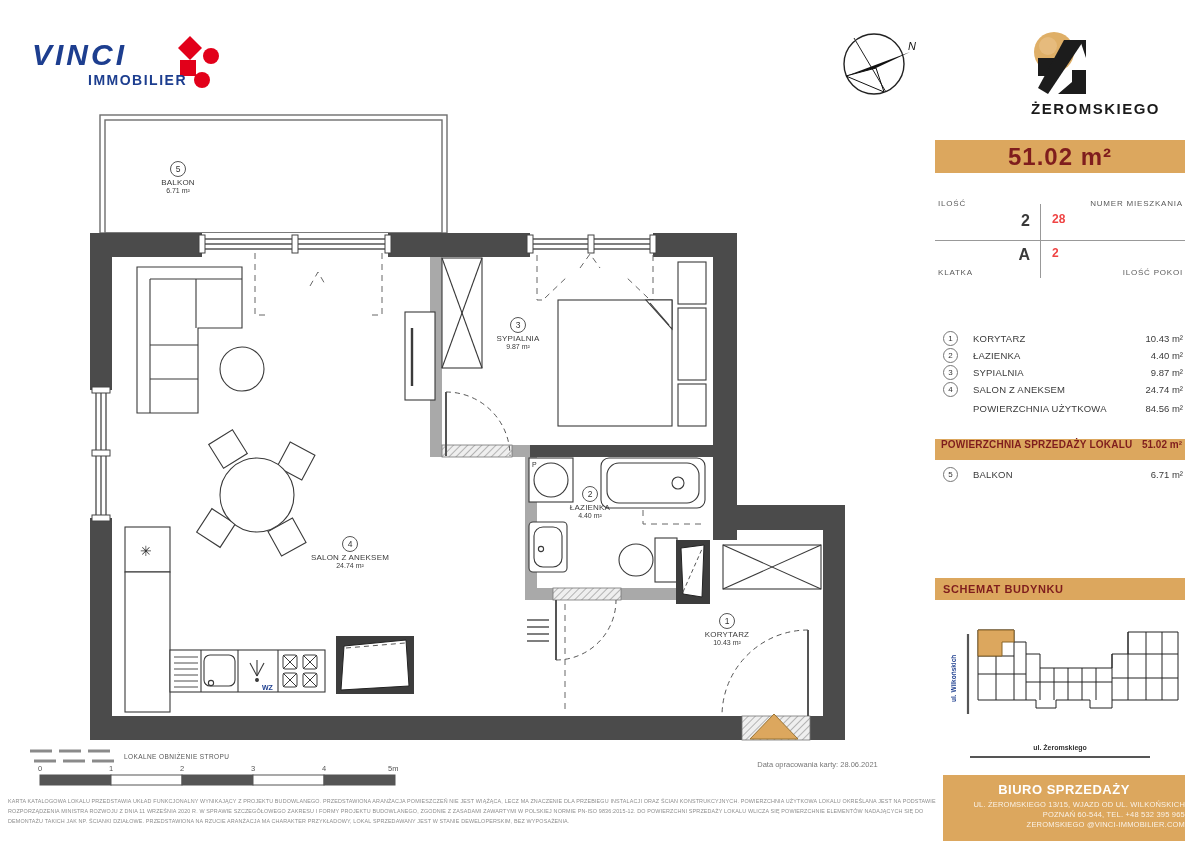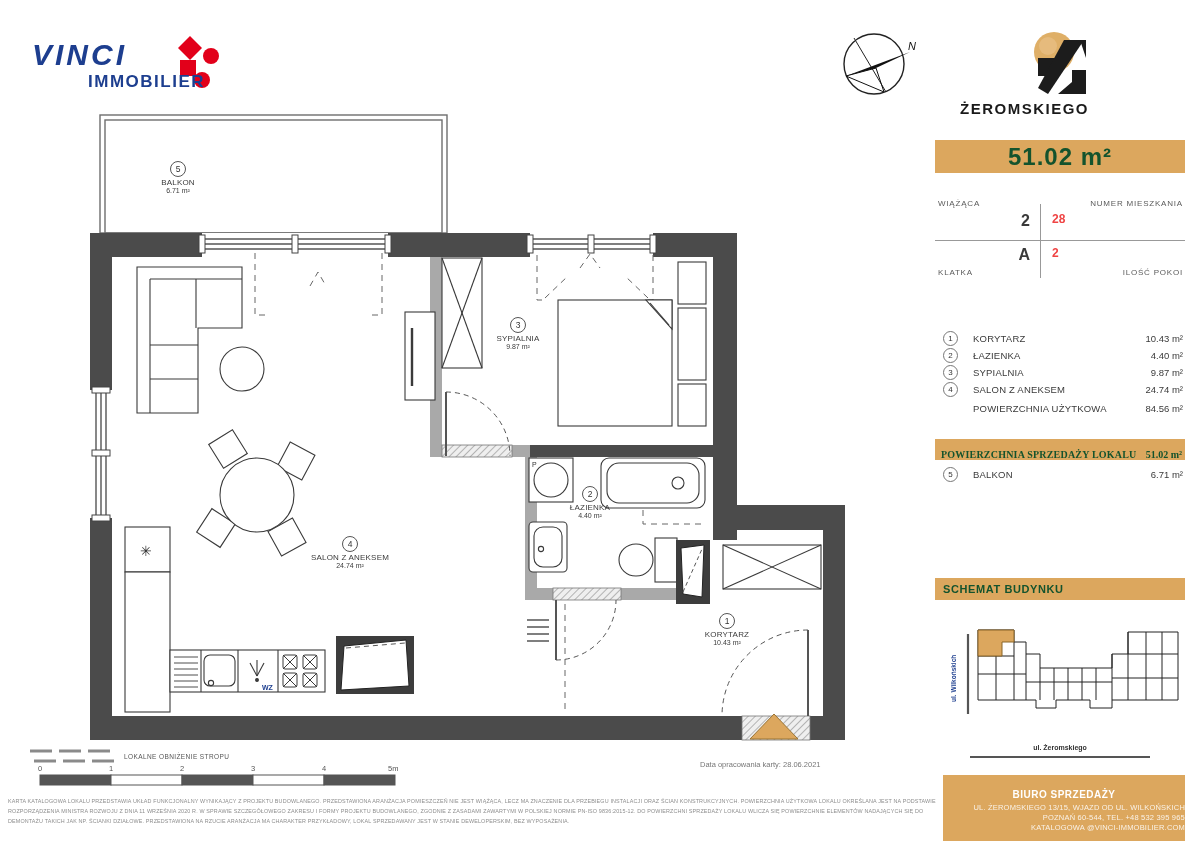--- a/index.html
+++ b/index.html
@@ -6,31 +6,31 @@
   #page{position:relative;width:1189px;height:841px;background:#fff;overflow:hidden;}
   .abs{position:absolute;}
   svg text{font-family:"Liberation Sans",sans-serif;}
   
   .rlabel{position:absolute;text-align:center;color:#3a3a3a;line-height:1.15;}
   .rlabel .circ{display:inline-block;width:14px;height:14px;border:1px solid #555;border-radius:50%;
     font-size:8.5px;line-height:14px;background:#fff;color:#333;}
   .rname{font-size:8px;letter-spacing:.2px;margin-top:1px;}
   .rarea{font-size:7px;}
   
-  .bar{background:#DCA75E;color:#14532d;font-weight:bold;display:flex;align-items:center;}
+  .bar{background:#DCA75E;color:#7f1d1d;font-weight:bold;display:flex;align-items:center;}
   .banner{left:935px;top:140px;width:250px;height:33px;justify-content:center;font-size:24px;letter-spacing:1px;}
   .secbar{width:250px;height:22px;font-size:11px;letter-spacing:.6px;padding-left:8px;box-sizing:border-box;}
   .lbl{position:absolute;font-size:8px;color:#5a5a5a;letter-spacing:.8px;}
   .bigval{position:absolute;font-size:12px;font-weight:bold;color:#ef4444;}
   .trow{position:absolute;left:935px;width:250px;height:17px;display:flex;align-items:center;}
   .trow .circ{width:13px;height:13px;border:1px solid #777;border-radius:50%;font-size:8px;line-height:13px;
     text-align:center;margin-left:8px;color:#333;flex:0 0 auto;}
   .trow .nm{font-size:9.5px;color:#3a3a3a;margin-left:15px;letter-spacing:.2px;}
   .trow .vl{font-size:9.5px;color:#3a3a3a;margin-left:auto;margin-right:2px;}
-  .salesbar{left:935px;top:439px;width:250px;height:21px;display:flex;align-items:flex-end;font-family:Liberation Serif, serif;}
+  .salesbar{left:935px;top:439px;width:250px;height:21px;display:flex;align-items:flex-start;}
   .salesbar .nm{font-size:10px;padding-left:6px;letter-spacing:.2px;}
   .salesbar .vl{font-size:10px;margin-left:auto;padding-right:3px;}
   .note{font-size:7px;color:#555;line-height:8.5px;margin-left:8px;}
   .disc{position:absolute;left:8px;width:930px;font-size:5.4px;color:#8d8d8d;letter-spacing:.15px;white-space:nowrap;overflow:hidden;}
   .office-line{font-size:7.5px;color:rgba(255,255,255,.85);text-align:right;line-height:10px;letter-spacing:.2px;}
 </style>
 </head>
 <body>
 
 <div id="page">
@@ -300,21 +300,21 @@
   <div class="abs" style="left:30px;top:32px;width:190px;height:60px">
     <div class="abs" style="left:2px;top:6px;font-size:30px;font-weight:bold;font-style:italic;color:#1D3E8F;letter-spacing:3px">VINCI</div>
     <svg class="abs" style="left:138px;top:0" width="55" height="62" viewBox="0 0 55 62">
       <g fill="#E2001A">
         <polygon points="22,4 34,16 22,28 10,16"></polygon>
         <circle cx="43" cy="24" r="8"></circle>
         <rect x="12" y="28" width="16" height="16"></rect>
         <circle cx="34" cy="48" r="8"></circle>
       </g>
     </svg>
-    <div class="abs" style="left:58px;top:40px;font-size:17px;font-weight:bold;color:#1D3E8F;letter-spacing:1.5px">IMMOBILIER</div>
+    <div class="abs" style="left:58px;top:40px;font-size:14px;font-weight:bold;color:#1D3E8F;letter-spacing:1.5px">IMMOBILIER</div>
   </div>
 
   <svg class="abs" style="left:838px;top:24px" width="85" height="82" viewBox="0 0 85 82">
     <circle cx="36" cy="40" r="30" fill="none" stroke="#222" stroke-width="1.4"></circle>
     <line x1="16" y1="14" x2="48" y2="68" stroke="#222" stroke-width="1"></line>
     <polygon points="8,52 72,28 38,44" fill="#111"></polygon>
     <polygon points="8,52 38,44 46,68" fill="none" stroke="#111" stroke-width="1"></polygon>
     <text x="70" y="26" font-size="11" font-style="italic" fill="#111">N</text>
   </svg>
 
@@ -322,27 +322,27 @@
     <svg class="abs" style="left:20px;top:0" width="80" height="70" viewBox="0 0 80 70">
       <circle cx="34" cy="24" r="20" fill="#DFAF67"></circle>
       <circle cx="28" cy="18" r="9" fill="#E8C187" opacity="0.7"></circle>
       <g fill="#1c1c1c">
         <polygon points="18,30 36,30 36,48 18,48"></polygon>
         <polygon points="44,12 64,12 28,66 18,60"></polygon>
         <polygon points="52,42 66,42 66,66 38,66 52,54"></polygon>
         <polygon points="60,12 66,12 66,30"></polygon>
       </g>
     </svg>
-    <div class="abs" style="left:-40px;top:72px;width:200px;text-align:left;font-size:15px;font-weight:bold;color:#1a1a1a;letter-spacing:1.5px">ŻEROMSKIEGO</div>
+    <div class="abs" style="left:-40px;top:72px;width:200px;text-align:right;font-size:15px;font-weight:bold;color:#1a1a1a;letter-spacing:1.5px">ŻEROMSKIEGO</div>
   </div>
 
   <div class="abs bar banner">51.02 m²</div>
 
   <div>
-    <div class="lbl" style="left:938px;top:199px">WIĄŻĄCA</div>
+    <div class="lbl" style="left:938px;top:199px">ILOŚĆ</div>
     <div class="abs" style="left:960px;top:212px;width:70px;text-align:right;font-size:16px;font-weight:bold;color:#3a3a3a">2</div>
     <div class="lbl" style="left:1047px;top:199px;width:136px;text-align:right">NUMER MIESZKANIA</div>
     <div class="bigval" style="left:1052px;top:212px">28</div>
     <div class="abs" style="left:935px;top:240px;width:250px;height:1px;background:#999"></div>
     <div class="abs" style="left:1040px;top:204px;width:1px;height:74px;background:#999"></div>
     <div class="abs" style="left:960px;top:246px;width:70px;text-align:right;font-size:16px;font-weight:bold;color:#3a3a3a">A</div>
     <div class="lbl" style="left:938px;top:268px">KLATKA</div>
     <div class="bigval" style="left:1052px;top:246px">2</div>
     <div class="lbl" style="left:1047px;top:268px;width:136px;text-align:right">ILOŚĆ POKOI</div>
   </div>
@@ -410,24 +410,24 @@
     <polygon points="28,18 64,18 64,30 52,30 52,44 28,44" fill="#DCA75E" stroke="#8a6526" stroke-width="1"></polygon>
   </svg>
   <div class="abs" style="left:940px;top:640px;width:12px;height:70px">
     <div style="transform:rotate(-90deg);transform-origin:0 0;position:absolute;left:10px;top:62px;font-size:6.5px;font-weight:bold;color:#1D3E8F;white-space:nowrap">ul. Wilkońskich</div>
   </div>
 
   <div class="abs" style="left:970px;top:744px;width:180px;text-align:center;font-size:7px;font-weight:bold;color:#333">ul. Żeromskiego</div>
   <div class="abs" style="left:970px;top:756px;width:180px;height:2px;background:#555"></div>
 
   <div class="abs" style="left:943px;top:775px;width:242px;height:66px;background:#DCA75E">
-    <div style="text-align:center;margin-top:14px;font-size:10px;font-weight:bold;color:#fff;letter-spacing:.5px">BIURO SPRZEDAŻY</div>
+    <div style="text-align:center;margin-top:7px;font-size:13px;font-weight:bold;color:#fff;letter-spacing:.5px">BIURO SPRZEDAŻY</div>
     <div class="office-line" style="margin-top:3px">UL. ŻEROMSKIEGO 13/15, WJAZD OD UL. WILKOŃSKICH</div>
     <div class="office-line">POZNAŃ 60-544, TEL. +48 532 395 965</div>
-    <div class="office-line">KATALOGOWA @VINCI-IMMOBILIER.COM</div>
-  </div>
-
-  <div class="abs" style="left:700px;top:760px;width:235px;text-align:left;font-size:7.5px;color:#777">Data opracowania karty: 28.06.2021</div>
+    <div class="office-line">ZEROMSKIEGO @VINCI-IMMOBILIER.COM</div>
+  </div>
+
+  <div class="abs" style="left:700px;top:760px;width:235px;text-align:center;font-size:7.5px;color:#777">Data opracowania karty: 28.06.2021</div>
   <div class="disc" style="top:798px">KARTA KATALOGOWA LOKALU PRZEDSTAWIA UKŁAD FUNKCJONALNY WYNIKAJĄCY Z PROJEKTU BUDOWLANEGO. PRZEDSTAWIONA ARANŻACJA POMIESZCZEŃ NIE JEST WIĄŻĄCA, LECZ MA ZNACZENIE DLA PRZEBIEGU INSTALACJI ORAZ ŚCIAN KONSTRUKCYJNYCH. POWIERZCHNIA UŻYTKOWA LOKALU OKREŚLANA JEST NA PODSTAWIE</div>
   <div class="disc" style="top:808px">ROZPORZĄDZENIA MINISTRA ROZWOJU Z DNIA 11 WRZEŚNIA 2020 R. W SPRAWIE SZCZEGÓŁOWEGO ZAKRESU I FORMY PROJEKTU BUDOWLANEGO, ZGODNIE Z ZASADAMI ZAWARTYMI W POLSKIEJ NORMIE PN-ISO 9836:2015-12. DO POWIERZCHNI SPRZEDAŻY LOKALU WLICZA SIĘ POWIERZCHNIE ELEMENTÓW NADAJĄCYCH SIĘ DO</div>
   <div class="disc" style="top:818px">DEMONTAŻU TAKICH JAK NP. ŚCIANKI DZIAŁOWE. PRZEDSTAWIONA NA RZUCIE ARANŻACJA MA CHARAKTER PRZYKŁADOWY, LOKAL SPRZEDAWANY JEST W STANIE DEWELOPERSKIM, BEZ WYPOSAŻENIA.</div>
 
 </div>
 
 </body></html>

